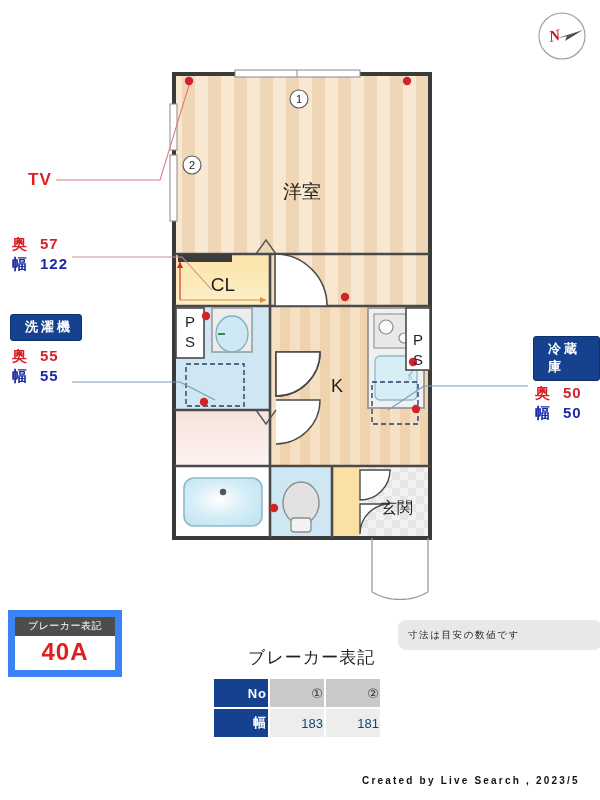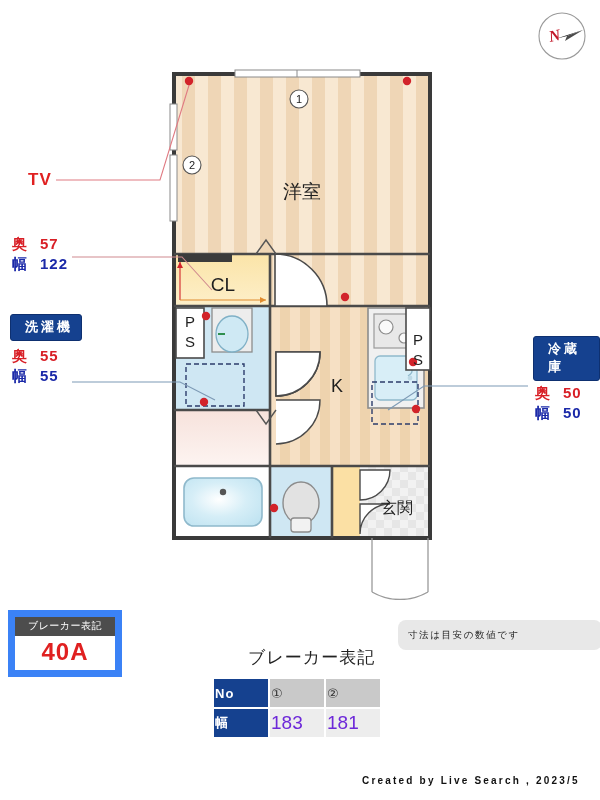--- a/index.html
+++ b/index.html
@@ -45,24 +45,24 @@
 
   
   #note{
     left:398px;top:620px;width:186px;background:#e8e8e8;border-radius:8px;
     padding:7px 8px 8px 10px;font-size:9.5px;line-height:15px;letter-spacing:1.6px;color:#222;
   }
 
   
   #curtain-title{left:248px;top:646px;font-size:17px;letter-spacing:1px;color:#222;}
   #curtain{left:212px;top:677px;border-collapse:separate;border-spacing:2px;}
-  #curtain td{width:52px;height:26px;text-align:left;font-size:14px;}
+  #curtain td{width:52px;height:26px;text-align:right;font-size:14px;}
   #curtain .hcol{background:#15418f;color:#fff;font-weight:bold;font-size:13px;letter-spacing:1px;}
   #curtain .hrow{background:#c9c9c9;color:#333;font-size:13px;}
-  #curtain .cell{background:#ededed;color:#6d28d9;font-size:19px;}
+  #curtain .cell{background:#ededed;color:#0c4a6e;font-size:13px;}
 
   #credit{left:362px;top:775px;font-size:10px;font-weight:bold;letter-spacing:2.2px;color:#111;}
 </style>
 </head>
 <body>
 
 <div class="abs" id="compass">
   <svg width="56" height="56" viewBox="0 0 56 56">
     <circle cx="28" cy="28" r="23" fill="#ffffff" stroke="#9a9a9a" stroke-width="1.1"></circle>
     <path d="M49 22 L21 31 L33 28 Z" fill="#1d1d1d"></path>

